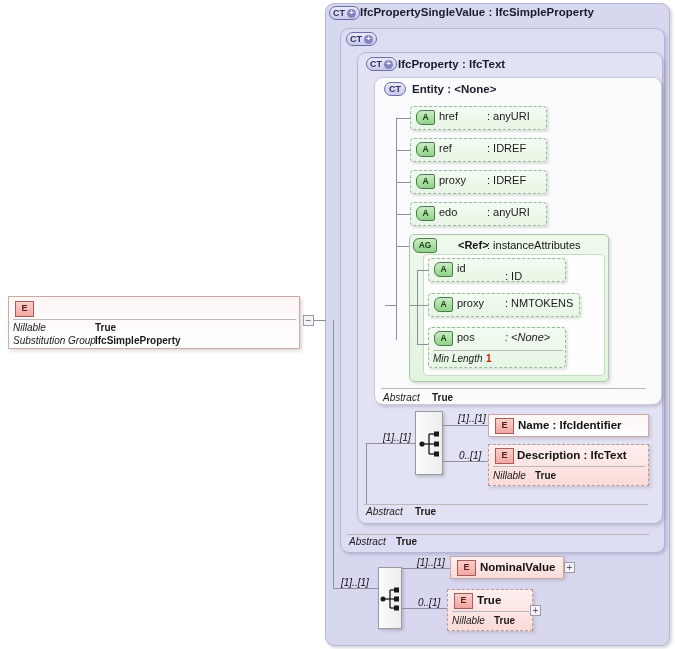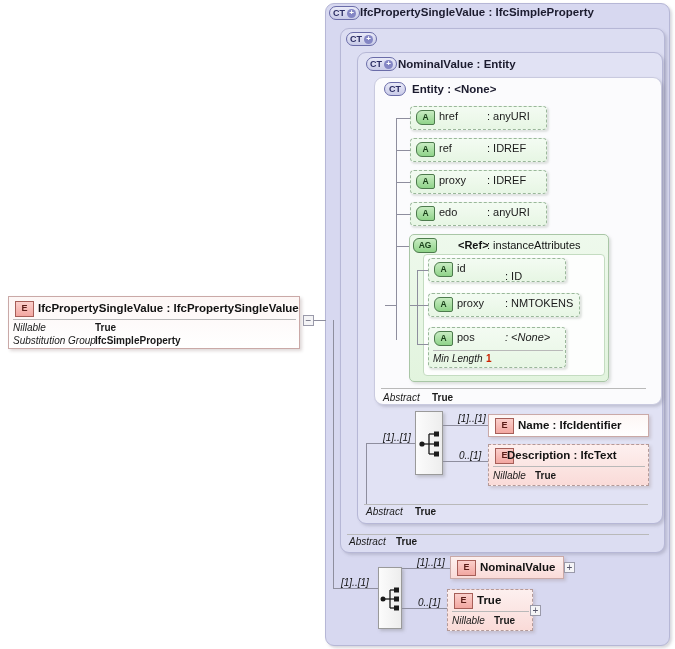--- a/index.html
+++ b/index.html
@@ -148,21 +148,21 @@
 
   <div class="ct-badge" style="left:346px;top:32px;">
     <span>CT</span>
       <span class="plus">+</span>
   </div>
 
   <div class="ct-badge" style="left:366px;top:57px;">
     <span>CT</span>
       <span class="plus">+</span>
   </div>
-  <div class="ct-title" style="left:398px;top:58px;">NominalValue : Entity</div>
+  <div class="ct-title" style="left:398px;top:58px;">IfcProperty : IfcText</div>
 
   <div class="ct-badge" style="left:384px;top:82px;width:22px;">
     <span>CT</span>
   </div>
   <div class="ct-title" style="left:412px;top:83px;">Entity      : &lt;None&gt;</div>
 
   <div class="ln v" style="left:396px;top:118px;height:222px;"></div>
   <div class="ln h" style="left:385px;top:305px;width:12px;"></div>
   <div class="ln h" style="left:396px;top:118px;width:16px;"></div>
   <div class="ln h" style="left:396px;top:150px;width:16px;"></div>
@@ -218,21 +218,20 @@
     <span class="a-badge">A</span>
     <span class="a-name">pos</span>
     <span class="a-type" style="left:76px;font-style:italic;">: &lt;None&gt;</span>
     <span class="hr" style="left:4px;top:22px;width:130px;"></span>
     <span class="prop-key" style="left:4px;top:25px;">Min Length</span>
     <span class="prop-val num" style="left:57px;top:25px;">1</span>
   </div>
 
   <div class="el-box plain" style="left:8px;top:296px;width:292px;height:53px;">
     <span class="el-badge" style="left:6px;top:4px;">E</span>
-    <span class="el-name" style="left:29px;top:5px;">IfcPropertySingleValue  :  IfcPropertySingleValue</span>
     <span class="hr" style="left:4px;top:22px;width:283px;"></span>
     <span class="prop-key" style="left:4px;top:25px;">Nillable</span>
     <span class="prop-val" style="left:86px;top:25px;">True</span>
     <span class="prop-key" style="left:4px;top:38px;">Substitution Group</span>
     <span class="prop-val" style="left:86px;top:38px;">IfcSimpleProperty</span>
   </div>
   <div class="toggle" style="left:303px;top:315px;">−</div>
   <div class="ln h" style="left:314px;top:320px;width:12px;"></div>
 
   <div class="hr" style="left:381px;top:388px;width:265px;"></div>
@@ -269,21 +268,21 @@
   <span class="occ" style="left:458px;top:413px;">[1]..[1]</span>
   <div class="el-box plain" style="left:488px;top:414px;width:161px;height:23px;">
     <span class="el-badge" style="left:6px;top:3px;">E</span>
     <span class="el-name" style="left:29px;top:4px;">Name      : IfcIdentifier</span>
   </div>
 
   <div class="ln h" style="left:443px;top:461px;width:45px;"></div>
   <span class="occ" style="left:459px;top:450px;">0..[1]</span>
   <div class="el-box dashed" style="left:488px;top:444px;width:161px;height:42px;">
     <span class="el-badge" style="left:6px;top:3px;">E</span>
-    <span class="el-name" style="left:18px;top:4px;">Description : IfcText</span>
+    <span class="el-name" style="left:28px;top:4px;">Description : IfcText</span>
     <span class="hr" style="left:4px;top:21px;width:152px;"></span>
     <span class="prop-key" style="left:4px;top:25px;">Nillable</span>
     <span class="prop-val" style="left:46px;top:25px;">True</span>
   </div>
 
   <div class="ln h" style="left:333px;top:588px;width:45px;"></div>
   <div class="ln v" style="left:333px;top:320px;height:268px;"></div>
   <span class="occ" style="left:341px;top:577px;">[1]..[1]</span>
 
   <div class="seq" style="left:378px;top:567px;width:24px;height:62px;">

